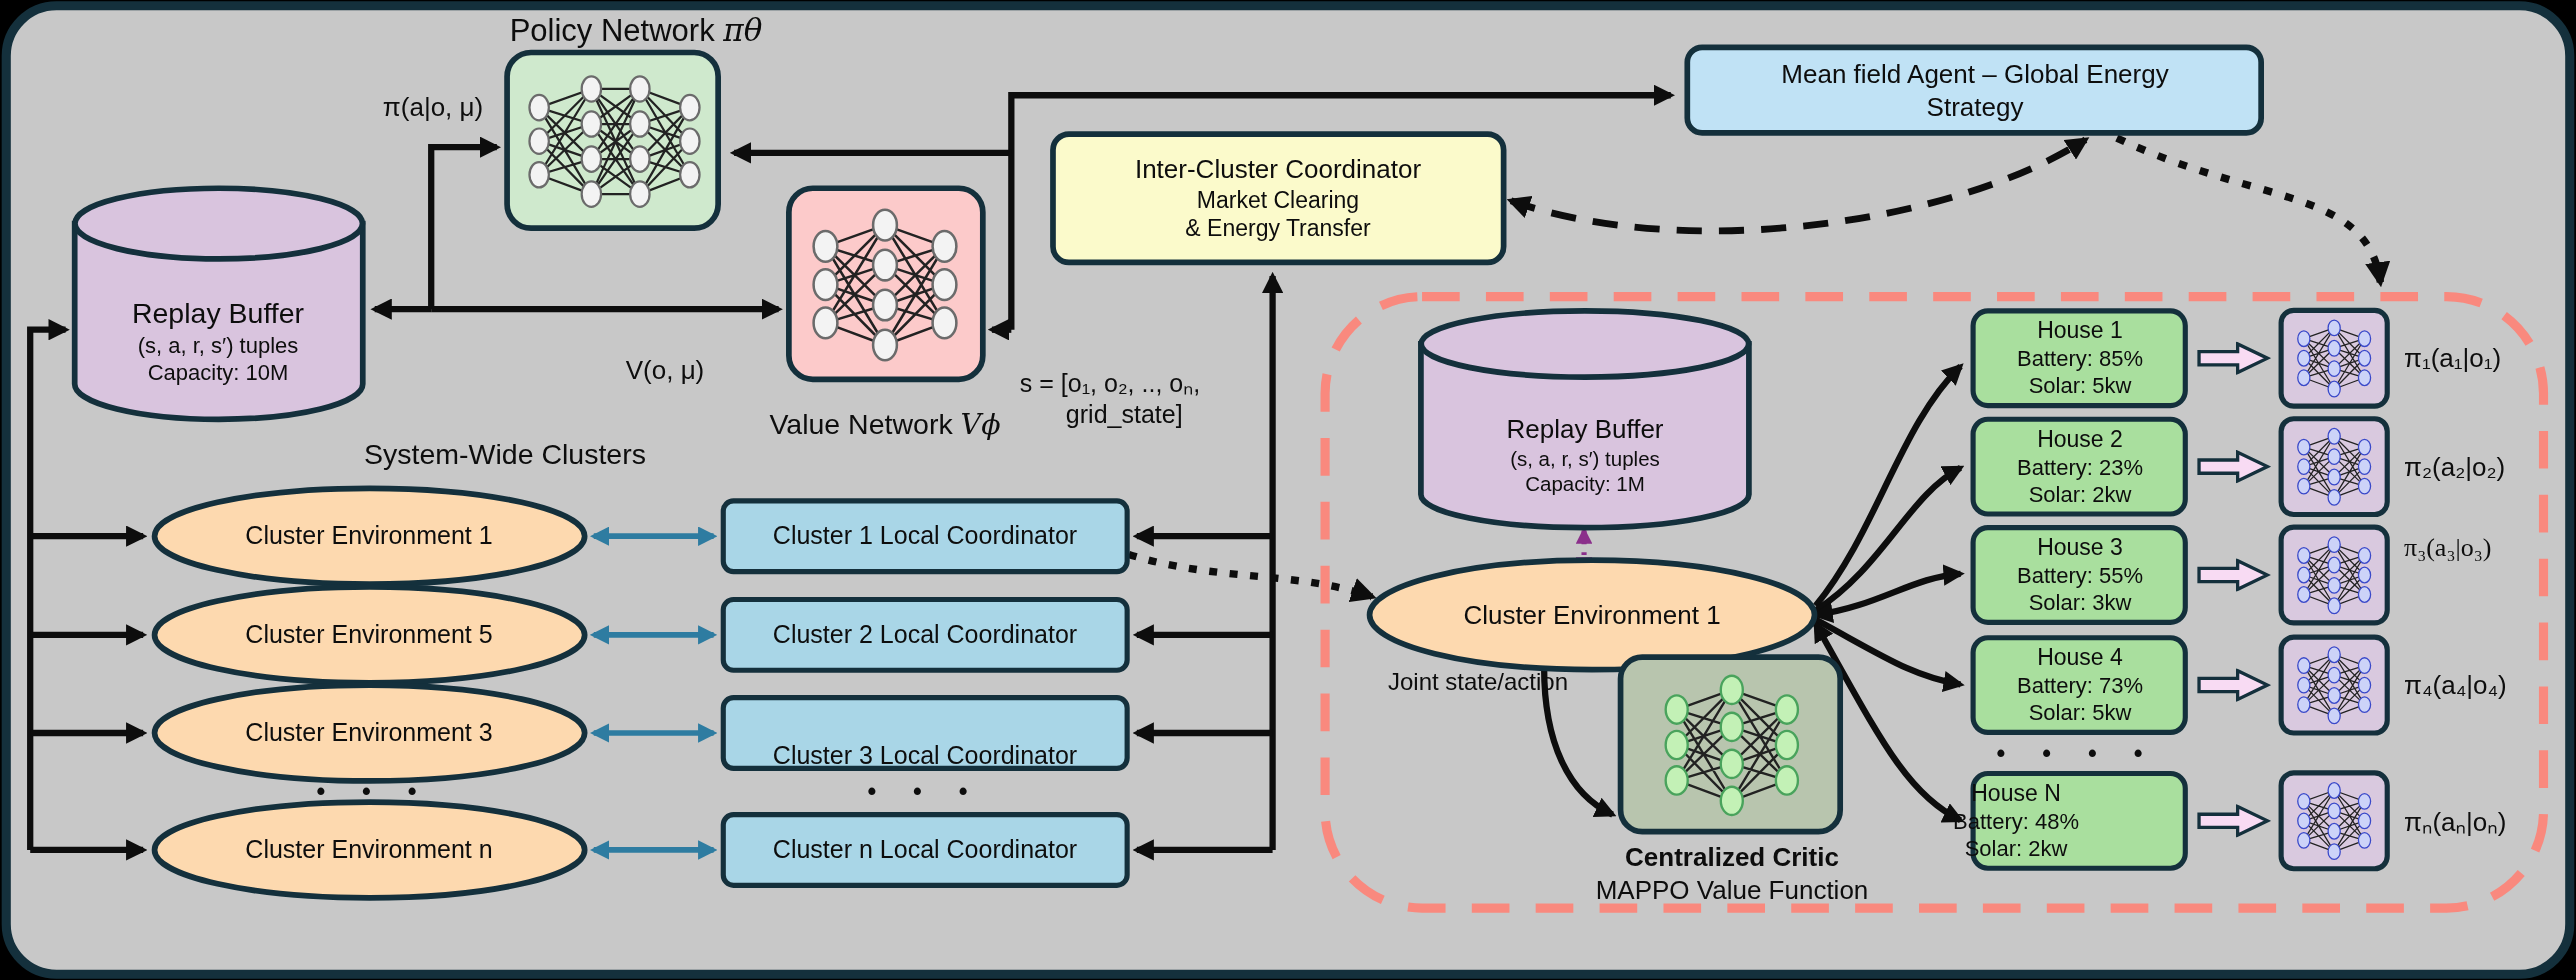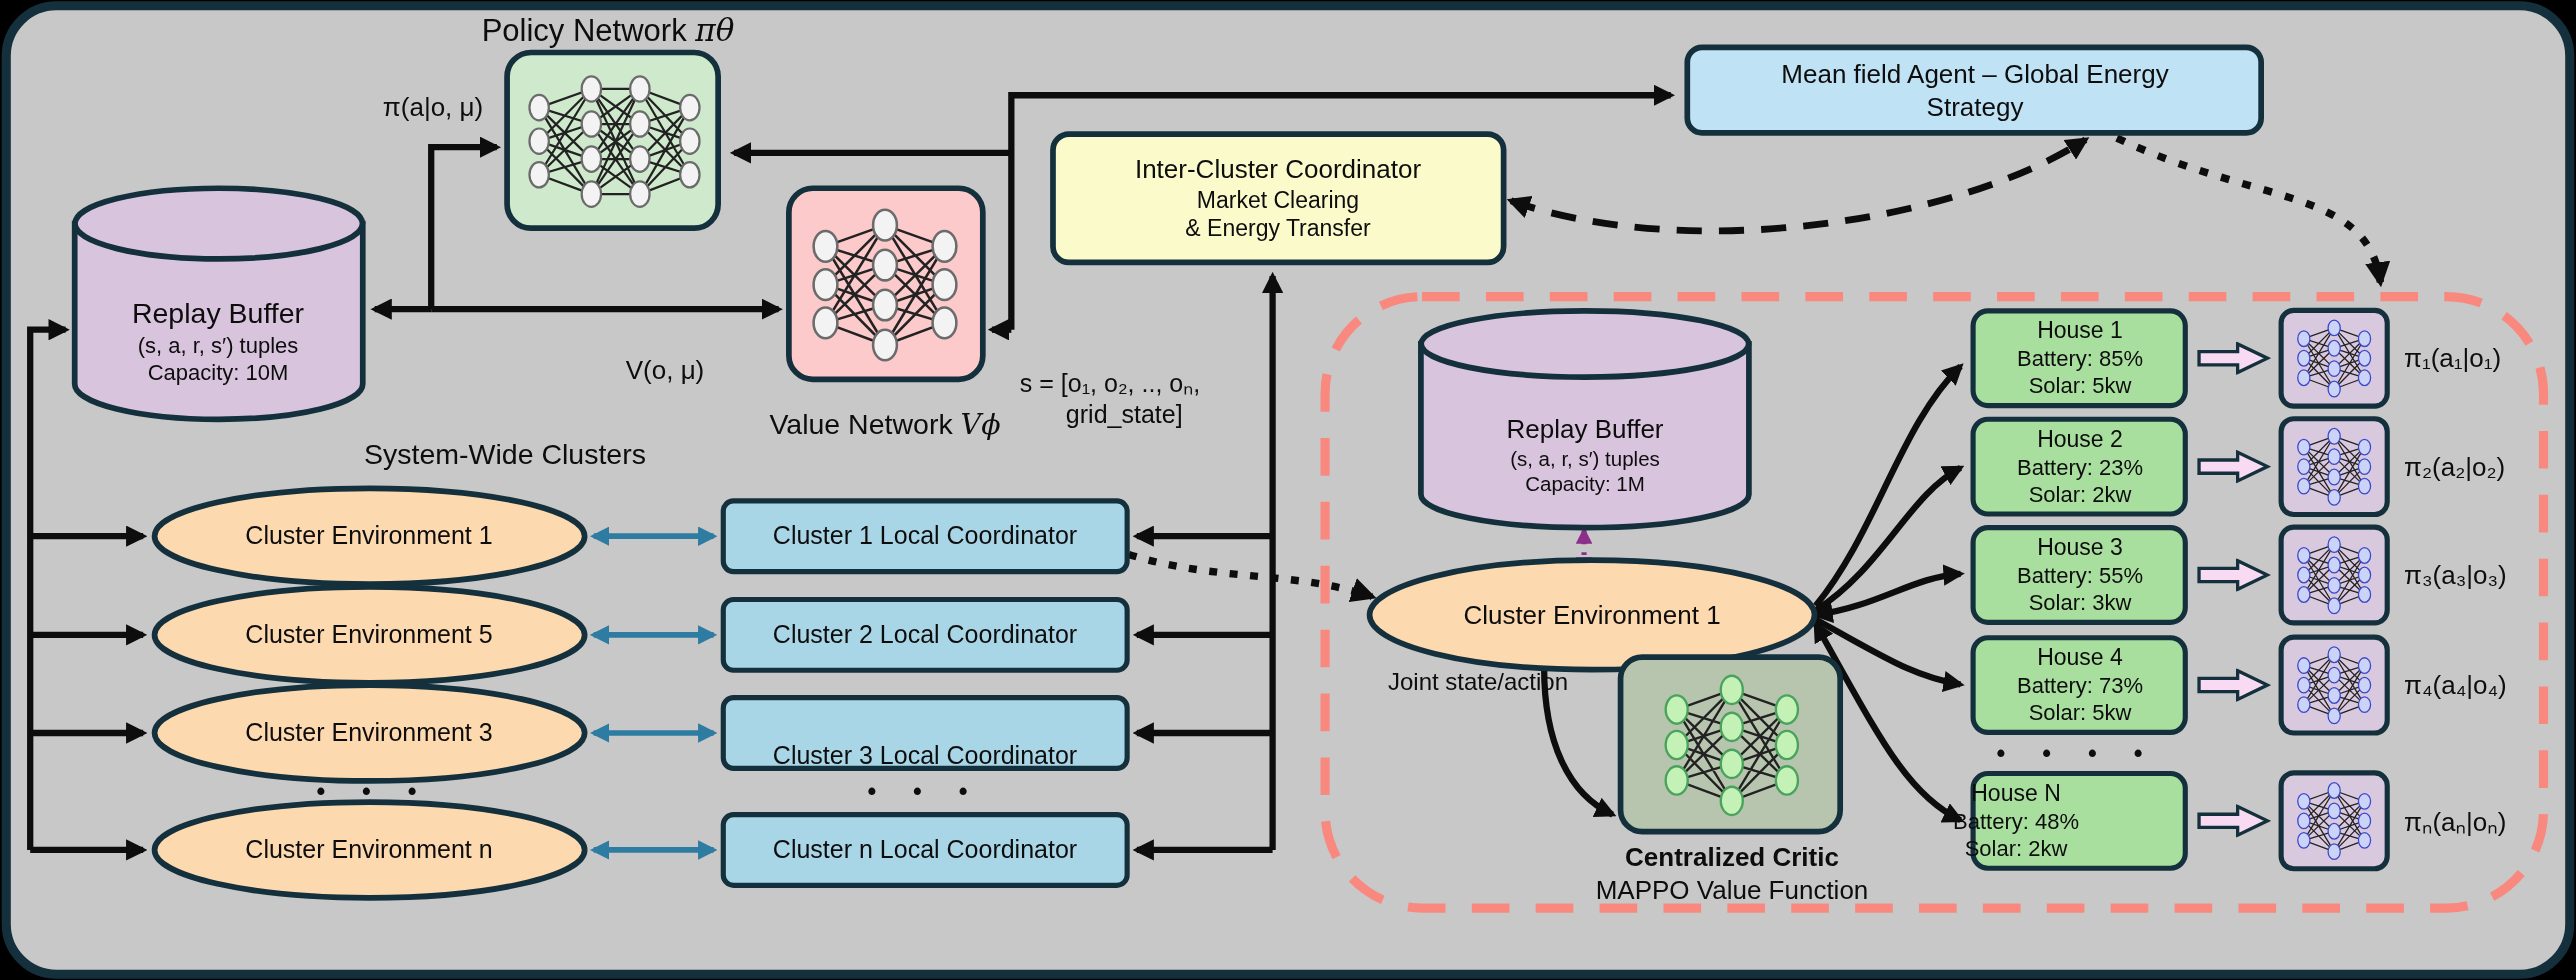--- a/index.html
+++ b/index.html
@@ -1,21 +1,21 @@
 <!DOCTYPE html>
 <html style="font-size:9px"><head>
 <meta charset="utf-8">
 <style>
   html,body{margin:0;padding:0;background:#000;}
   .stage{position:relative;width:2576px;height:980px;background:#000;
          font-family:"Liberation Sans",sans-serif;color:#0d0d0d;overflow:hidden;}
   .layer{position:absolute;left:0;top:0;width:2576px;height:980px;}
   .c{position:absolute;transform:translate(-50%,-50%);text-align:center;white-space:nowrap;line-height:1.25;}
   .l{position:absolute;transform:translate(0,-50%);text-align:left;white-space:nowrap;}
-  .t54{font-size:31px;} .t50{font-size:28.5px;} .t46{font-size:26px;} .t44{font-size:25px;}
+  .t54{font-size:31px;margin-left:28px;} .t50{font-size:28.5px;} .t46{font-size:26px;} .t44{font-size:25px;}
   .t42{font-size:24px;} .t40{font-size:23px;} .t38{font-size:22px;} .t36{font-size:20.5px;}
   .bold{font-weight:bold;}
   .math{font-style:italic;font-family:"DejaVu Serif",serif;}
   .dots{font-size:25px;letter-spacing:15px;font-weight:bold;}
   .edge{stroke:#0d0d0d;stroke-width:11;fill:none;}
   .shape{stroke:#14303c;stroke-width:10;}
 </style>
 </head>
 <body>
 
@@ -254,18 +254,18 @@
 </div>
 <div class="c" style="left:2000px;top:821px;margin-left:16px;">
   <div class="t40">House N</div>
   <div class="t38">Battery: 48%</div>
   <div class="t38">Solar: 2kw</div>
 </div>
 <div class="c dots" style="left:2077px;top:754px;">• • • •</div>
 
 <div class="l t46" style="left:2404px;top:358px;">π₁(a₁|o₁)</div>
 <div class="l t46" style="left:2404px;top:467px;">π₂(a₂|o₂)</div>
-<div class="l t46" style="left:2404px;top:575px;">π₃(a₃|o₃)</div>
+<div class="l t46" style="left:2404px;top:548px;font-family:Liberation Serif, serif;">π₃(a₃|o₃)</div>
 <div class="l t46" style="left:2404px;top:685px;">π₄(a₄|o₄)</div>
 <div class="l t46" style="left:2404px;top:821px;">πₙ(aₙ|oₙ)</div>
 
 </div>
 
 
 </body></html>

